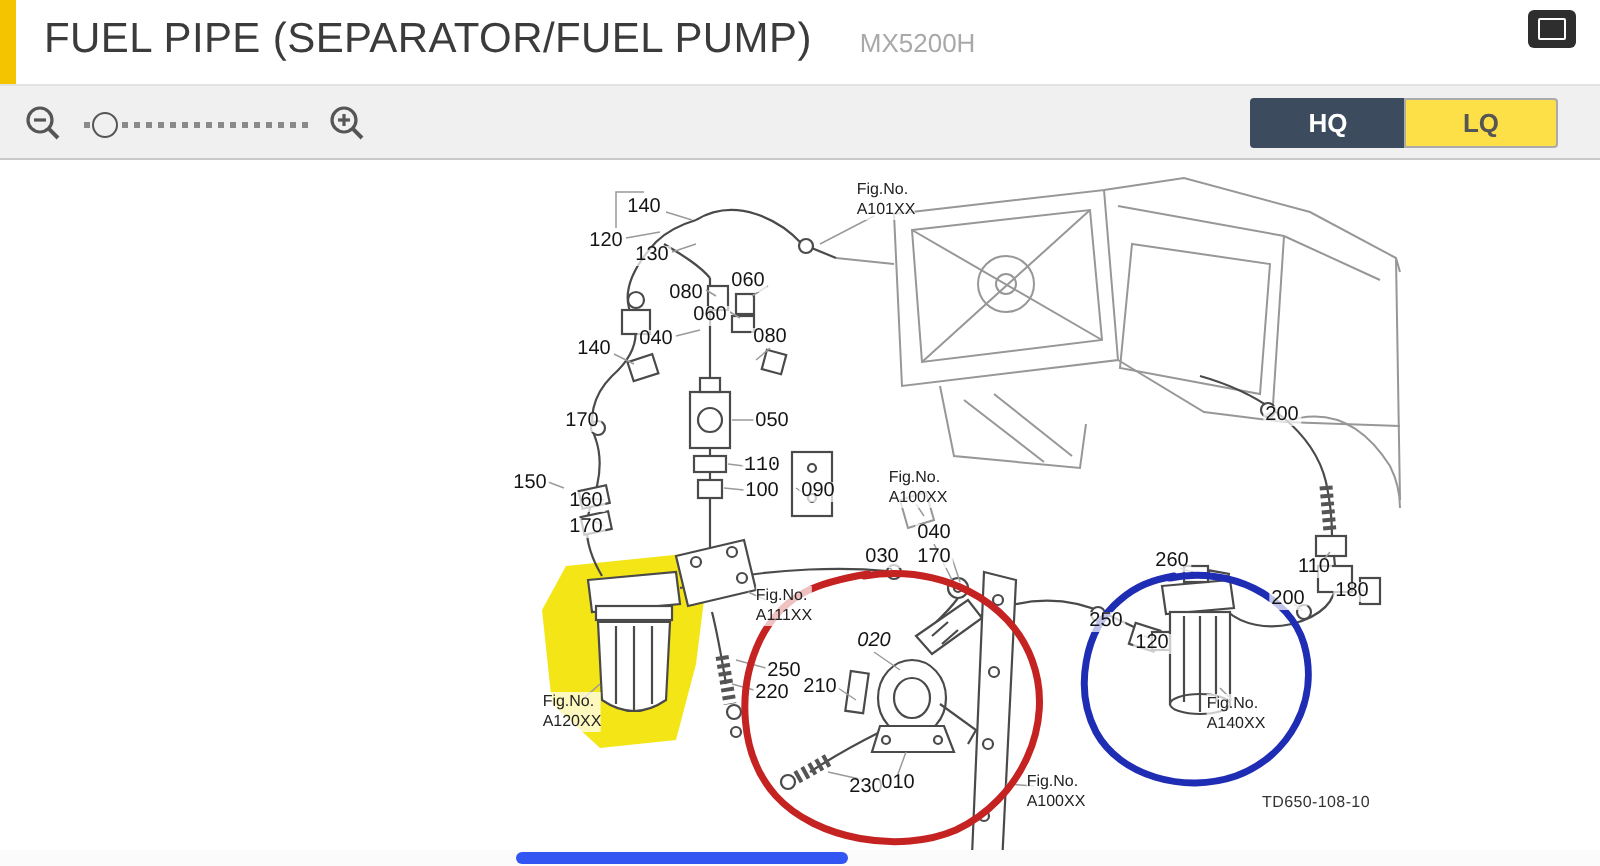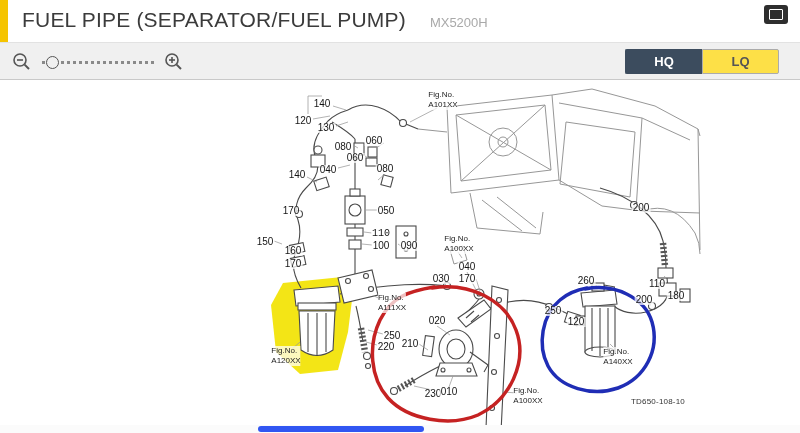--- a/index.html
+++ b/index.html
@@ -199,21 +199,21 @@
     <div class="part-label" style="left: 386px; top: 211px;">050</div>
     <div class="part-label" style="left: 381px; top: 234px; font-family: Liberation Mono, monospace;">110</div>
     <div class="part-label" style="left: 381px; top: 246px;">100</div>
     <div class="part-label" style="left: 409px; top: 246px;">090</div>
     <div class="part-label" style="left: 265px; top: 242px;">150</div>
     <div class="part-label" style="left: 293px; top: 251px;">160</div>
     <div class="part-label" style="left: 293px; top: 264px;">170</div>
     <div class="part-label" style="left: 467px; top: 267px;">040</div>
     <div class="part-label" style="left: 441px; top: 279px;">030</div>
     <div class="part-label" style="left: 467px; top: 279px;">170</div>
-    <div class="part-label" style="left: 437px; top: 321px;">020</div>
+    <div class="part-label" style="left: 437px; top: 321px; font-style: italic;">020</div>
     <div class="part-label" style="left: 392px; top: 336px;">250</div>
     <div class="part-label" style="left: 386px; top: 347px;">220</div>
     <div class="part-label" style="left: 410px; top: 344px;">210</div>
     <div class="part-label" style="left: 433px; top: 394px;">230</div>
     <div class="part-label" style="left: 449px; top: 392px;">010</div>
     <div class="part-label" style="left: 641px; top: 208px;">200</div>
     <div class="part-label" style="left: 586px; top: 281px;">260</div>
     <div class="part-label" style="left: 657px; top: 284px;">110</div>
     <div class="part-label" style="left: 676px; top: 296px;">180</div>
     <div class="part-label" style="left: 644px; top: 300px;">200</div>

